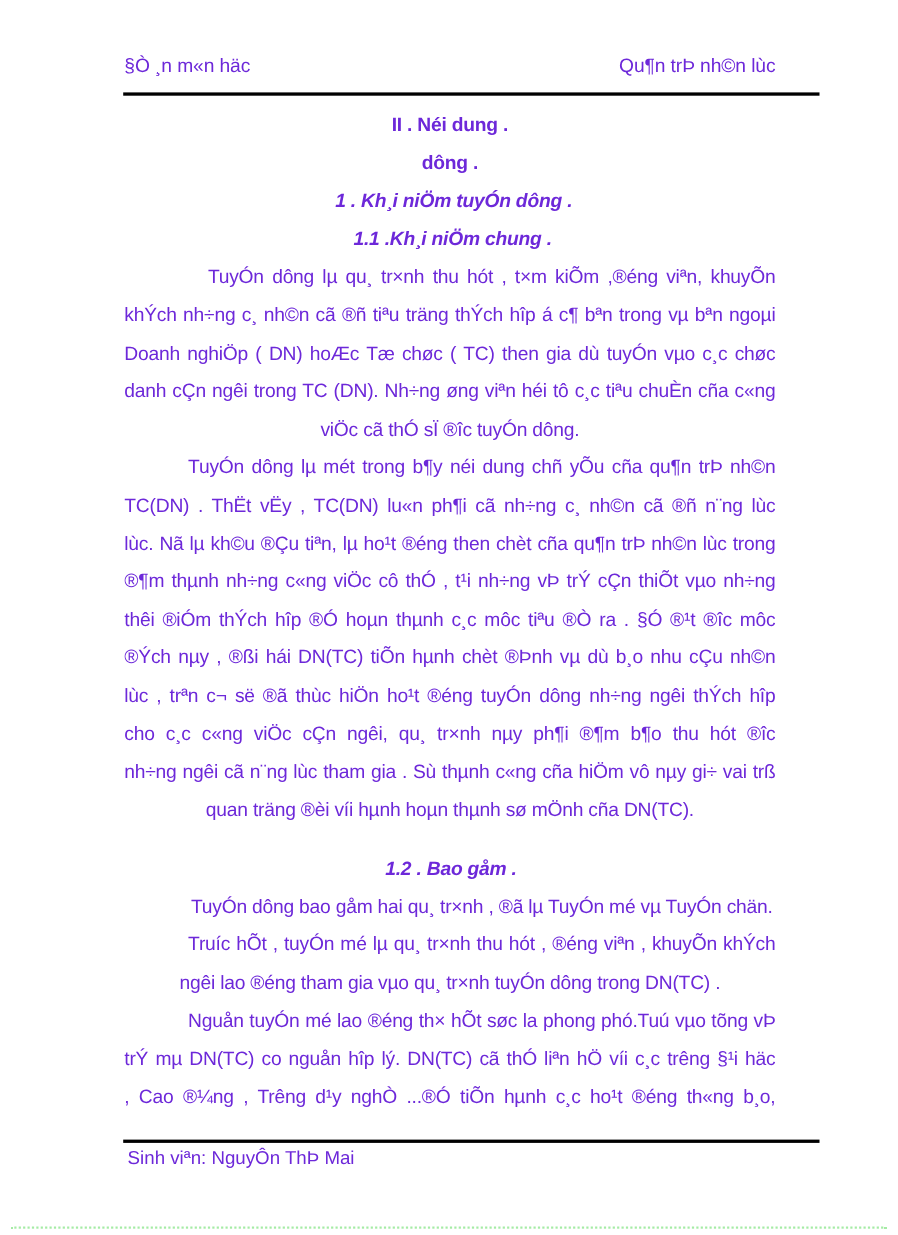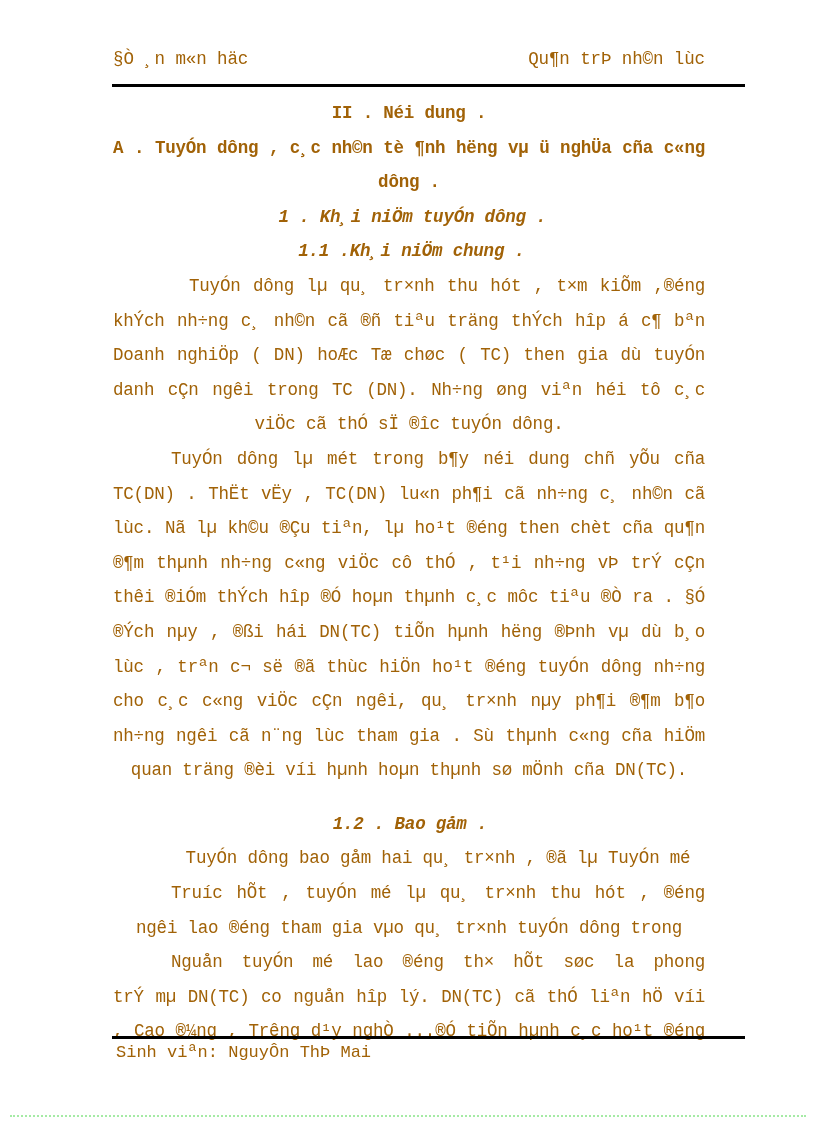--- a/index.html
+++ b/index.html
@@ -1,22 +1,22 @@
 <!DOCTYPE html>
 <html><head>
 <meta charset="utf-8">
 <style>
   html, body { margin:0; padding:0; background:#ffffff; }
   .page {
     position:relative;
     width:816px; height:1123px;
     background:#ffffff;
     overflow:hidden;
-    font-family:Liberation Mono, monospace;
-    color:#a16207;
+    font-family:Liberation Sans, sans-serif;
+    color:#6d28d9;
   }
   .header {
     position:absolute; left:113px; top:48px; width:592px;
     display:flex; justify-content:space-between;
     font-size:17.5px; line-height:22px; letter-spacing:-0.1px;
   }
   .header-rule {
     position:absolute; left:112px; top:84px; width:633px; height:3px;
     background:#000;
   }
@@ -53,35 +53,34 @@
 
   <div class="header">
     <span>§Ò ¸n m«n häc</span>
     <span>Qu¶n trÞ nh©n lùc</span>
   </div>
 
   <div class="header-rule"></div>
 
   <div class="doc-body">
       <div class="line b">II . Néi dung .</div>
-      <div class="line b j">A . TuyÓn dông , c¸c nh©n tè ¶nh hëng vµ ü nghÜa cña c«ng t¸c tuyÓn</div>
       <div class="line b">dông .</div>
       <div class="line bi" style="text-indent: 7px;">1 . Kh¸i niÖm tuyÓn dông .</div>
       <div class="line bi" style="text-indent: 5px;">1.1 .Kh¸i niÖm chung .</div>
       <div class="line  j" style="text-indent: 76px;">TuyÓn dông lµ qu¸ tr×nh thu hót , t×m kiÕm ,®éng viªn, khuyÕn</div>
       <div class="line  j">khÝch nh÷ng c¸ nh©n cã ®ñ tiªu träng thÝch hîp á c¶ bªn trong vµ bªn ngoµi</div>
       <div class="line  j">Doanh nghiÖp ( DN) hoÆc Tæ chøc ( TC) then gia dù tuyÓn vµo c¸c chøc</div>
       <div class="line  j">danh cÇn ngêi trong TC (DN). Nh÷ng øng viªn héi tô c¸c tiªu chuÈn cña c«ng</div>
       <div class="line ">viÖc cã thÓ sÏ ®îc tuyÓn dông.</div>
       <div class="line  j" style="text-indent: 58px;">TuyÓn dông lµ mét trong b¶y néi dung chñ yÕu cña qu¶n trÞ nh©n</div>
       <div class="line  j">TC(DN) . ThËt vËy , TC(DN) lu«n ph¶i cã nh÷ng c¸ nh©n cã ®ñ n¨ng lùc</div>
       <div class="line  j">lùc. Nã lµ kh©u ®Çu tiªn, lµ ho¹t ®éng then chèt cña qu¶n trÞ nh©n lùc trong</div>
       <div class="line  j">®¶m thµnh nh÷ng c«ng viÖc cô thÓ , t¹i nh÷ng vÞ trÝ cÇn thiÕt vµo nh÷ng</div>
       <div class="line  j">thêi ®iÓm thÝch hîp ®Ó hoµn thµnh c¸c môc tiªu ®Ò ra . §Ó ®¹t ®îc môc</div>
-      <div class="line  j">®Ých nµy , ®ßi hái DN(TC) tiÕn hµnh hëng ®Þnh vµ dù b¸o nhu cÇu nh©n</div>
+      <div class="line  j">®Ých nµy , ®ßi hái DN(TC) tiÕn hµnh chèt ®Þnh vµ dù b¸o nhu cÇu nh©n</div>
       <div class="line  j">lùc , trªn c¬ së ®ã thùc hiÖn ho¹t ®éng tuyÓn dông nh÷ng ngêi thÝch hîp</div>
       <div class="line  j">cho c¸c c«ng viÖc cÇn ngêi, qu¸ tr×nh nµy ph¶i ®¶m b¶o thu hót ®îc</div>
       <div class="line  j">nh÷ng ngêi cã n¨ng lùc tham gia . Sù thµnh c«ng cña hiÖm vô nµy gi÷ vai trß</div>
       <div class="line ">quan träng ®èi víi hµnh hoµn thµnh sø mÖnh cña DN(TC).</div>
       <div class="line bi" style="text-indent: 2px; margin-top: 19px;">1.2 . Bao gåm .</div>
       <div class="line " style="text-indent: 58px;">TuyÓn dông bao gåm hai qu¸ tr×nh , ®ã lµ TuyÓn mé vµ TuyÓn chän.</div>
       <div class="line  j" style="text-indent: 58px;">Truíc hÕt , tuyÓn mé lµ qu¸ tr×nh thu hót , ®éng viªn , khuyÕn khÝch</div>
       <div class="line ">ngêi lao ®éng tham gia vµo qu¸ tr×nh tuyÓn dông trong DN(TC) .</div>
       <div class="line  j" style="text-indent: 58px;">Nguån tuyÓn mé lao ®éng th× hÕt søc la phong phó.Tuú vµo tõng vÞ</div>
       <div class="line  j">trÝ mµ DN(TC) co nguån hîp lý. DN(TC) cã thÓ liªn hÖ víi c¸c trêng §¹i häc</div>

